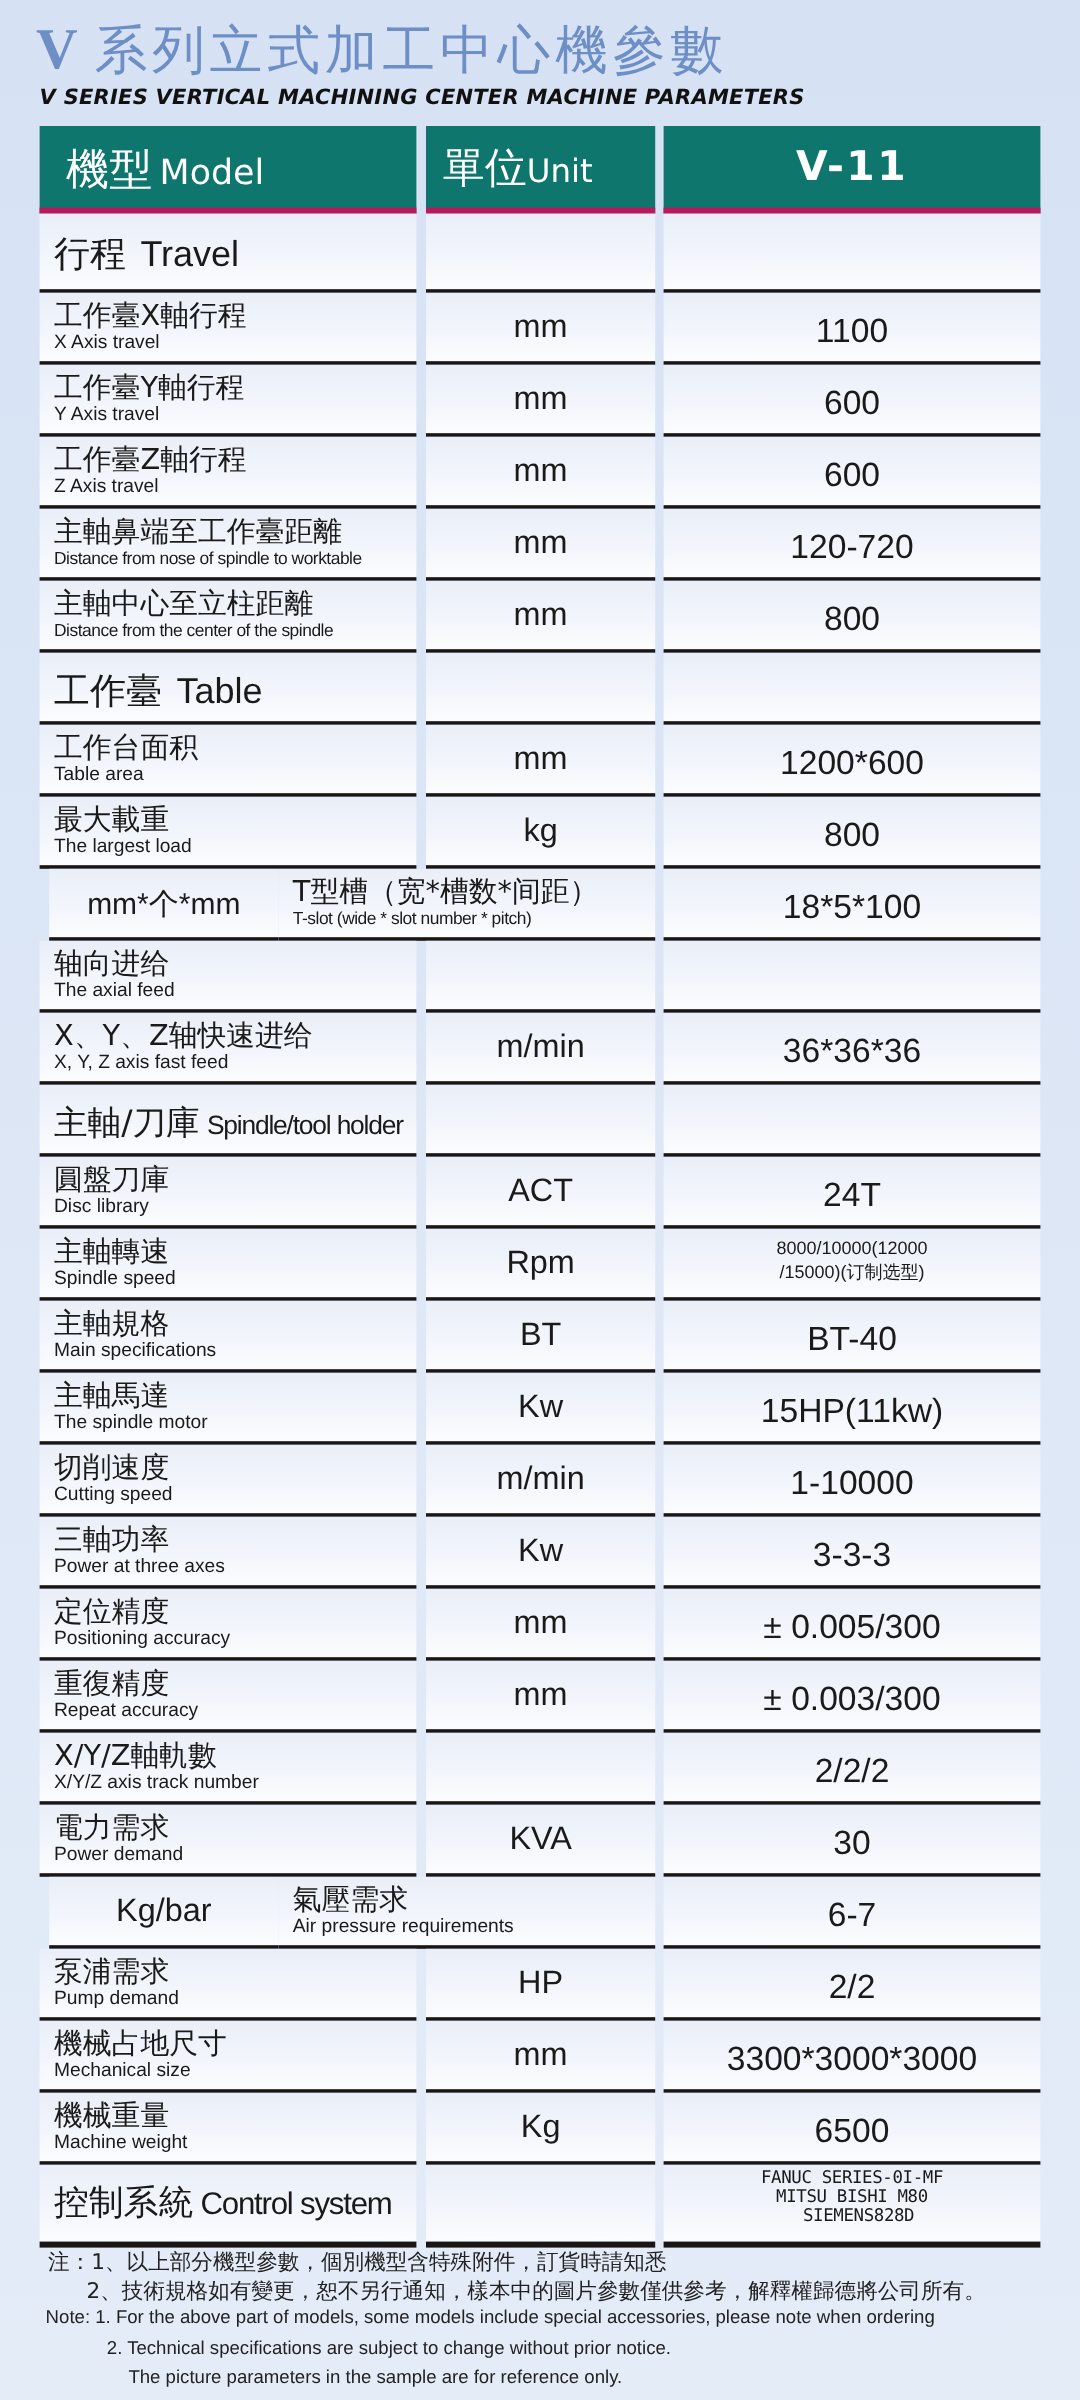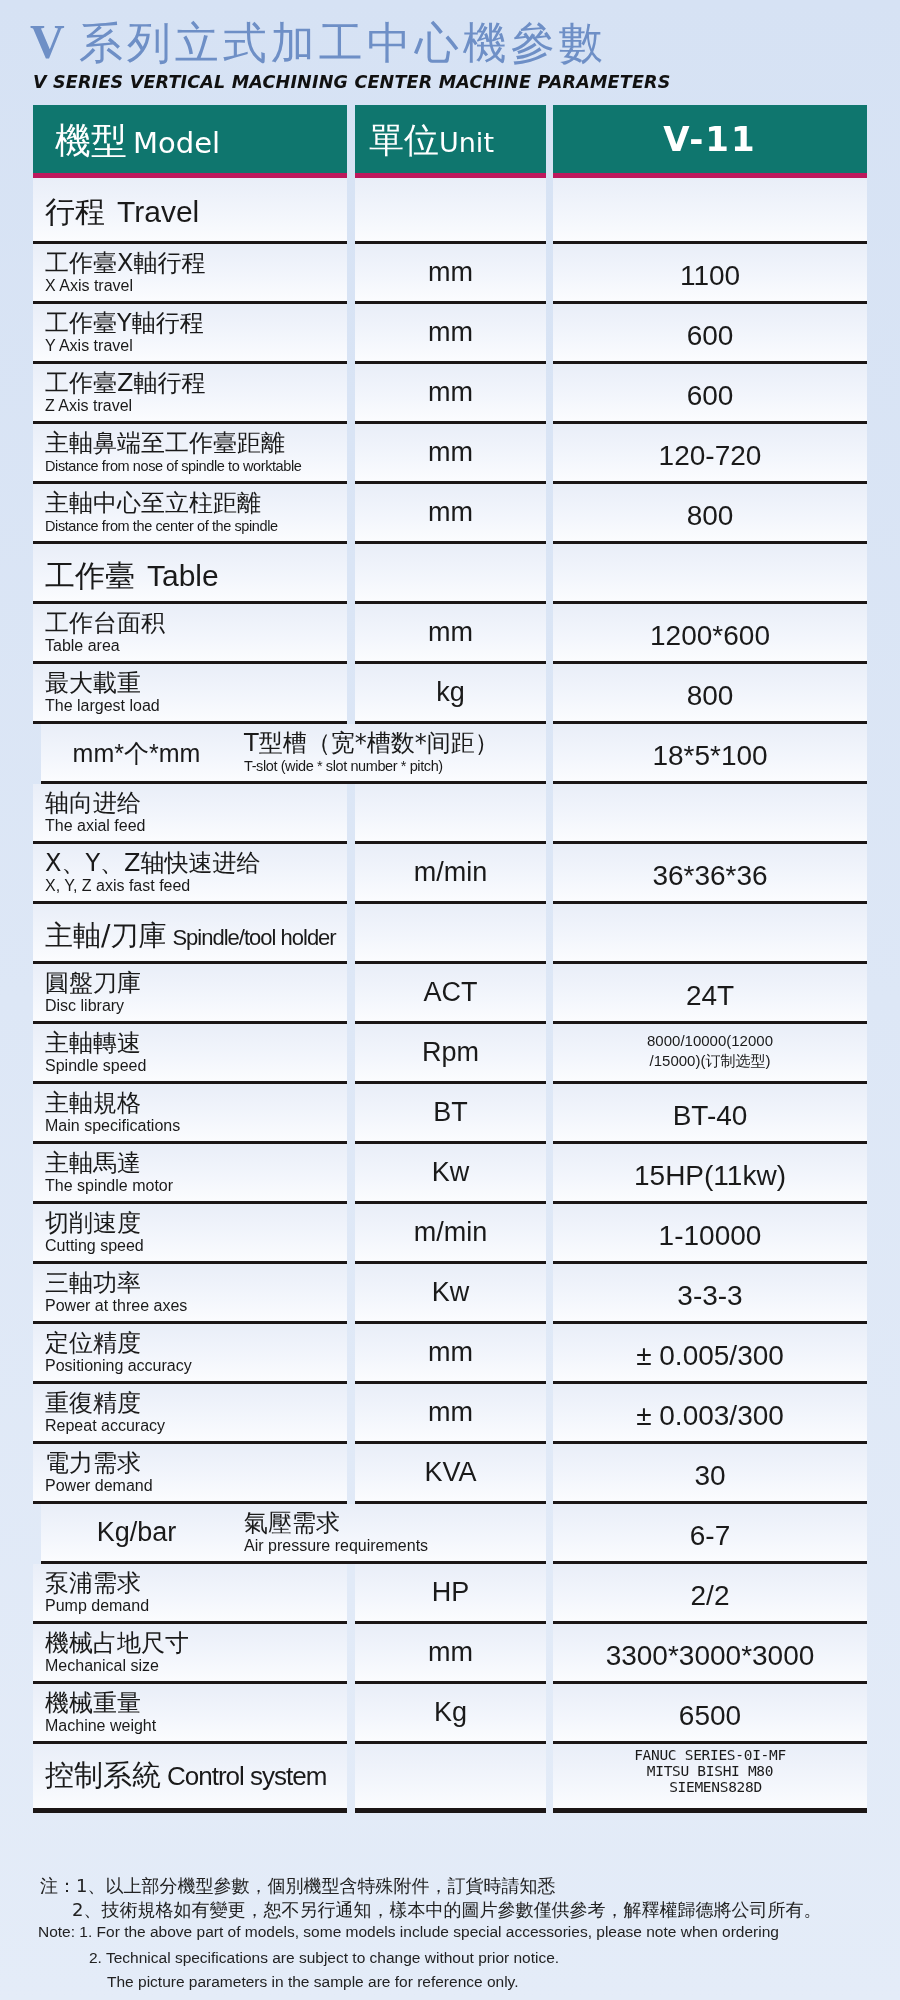--- a/index.html
+++ b/index.html
@@ -365,20 +365,34 @@
     <div class="cell c2">
         <div class="unit">mm</div>
       </div>
     <div class="cell c3">
         <div class="val">± 0.003/300</div>
       </div>
   </div>
   <div class="row">
     <div class="cell c1">
         <div class="lbl">
+          <div class="zh">X/Y/Z軸軌數</div>
+          <div class="en">X/Y/Z axis track number</div>
+        </div>
+      </div>
+    <div class="cell c2">
+        <div class="unit"></div>
+      </div>
+    <div class="cell c3">
+        <div class="val">2/2/2</div>
+      </div>
+  </div>
+  <div class="row">
+    <div class="cell c1">
+        <div class="lbl">
           <div class="zh">電力需求</div>
           <div class="en">Power demand</div>
         </div>
       </div>
     <div class="cell c2">
         <div class="unit">KVA</div>
       </div>
     <div class="cell c3">
         <div class="val">30</div>
       </div>

